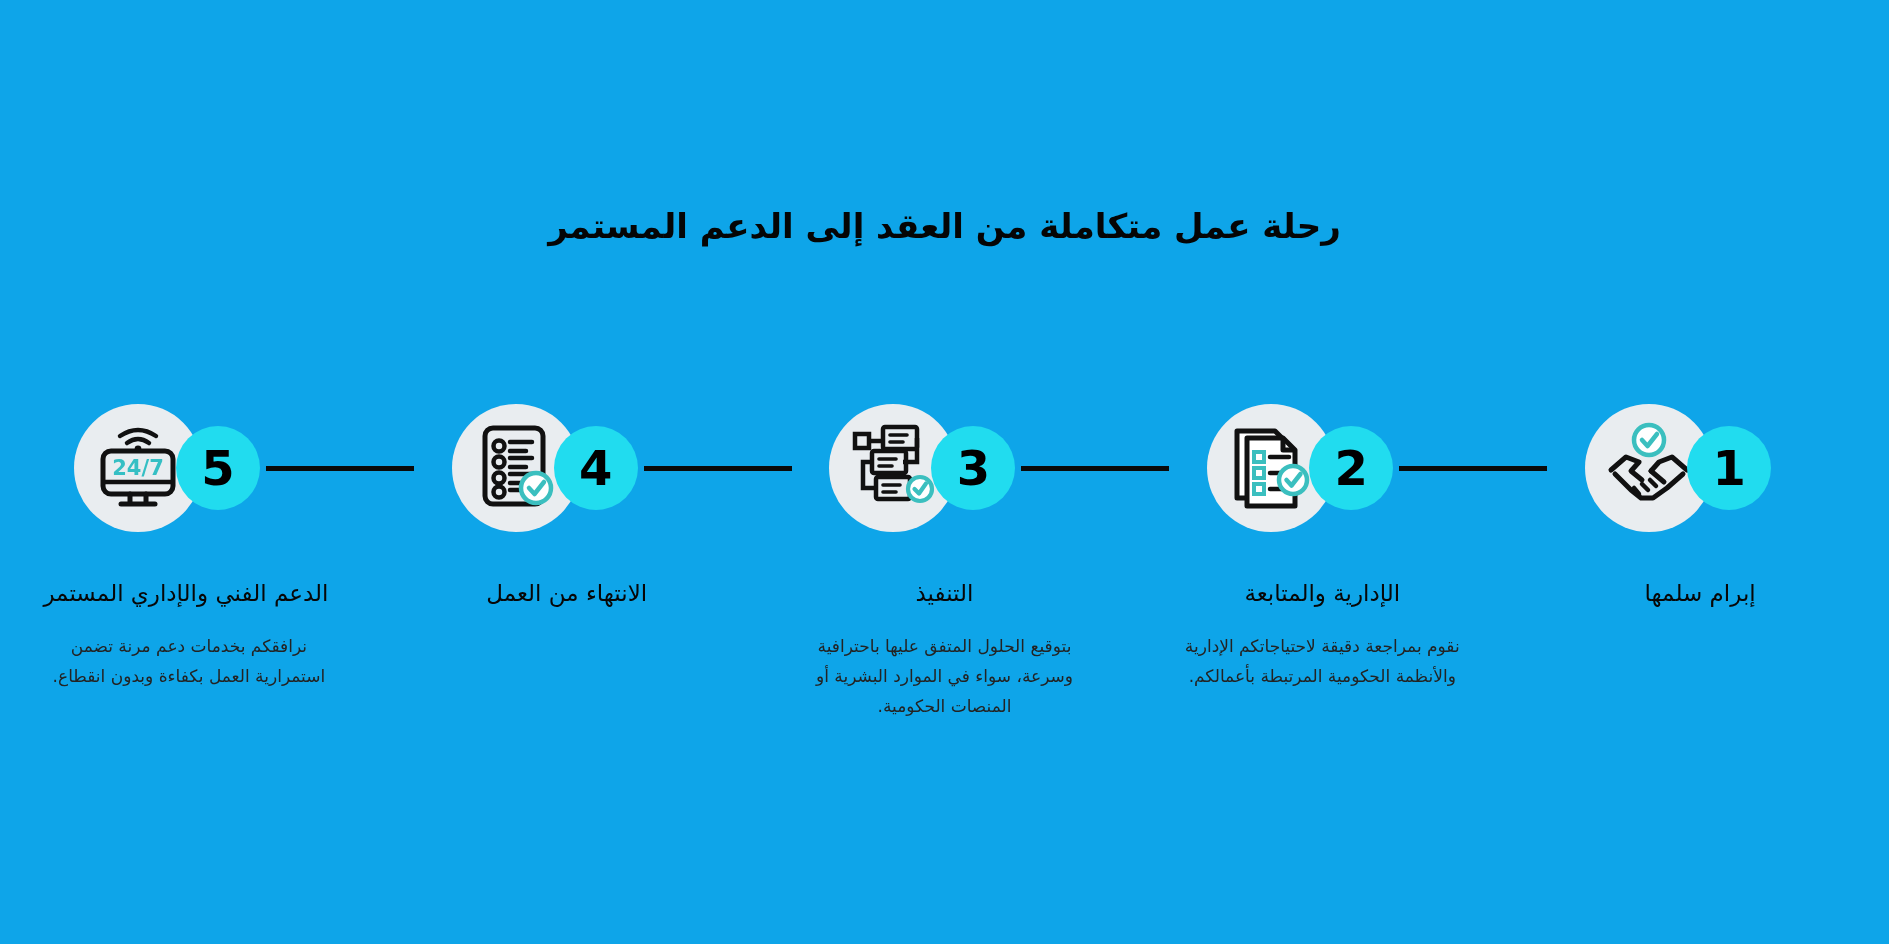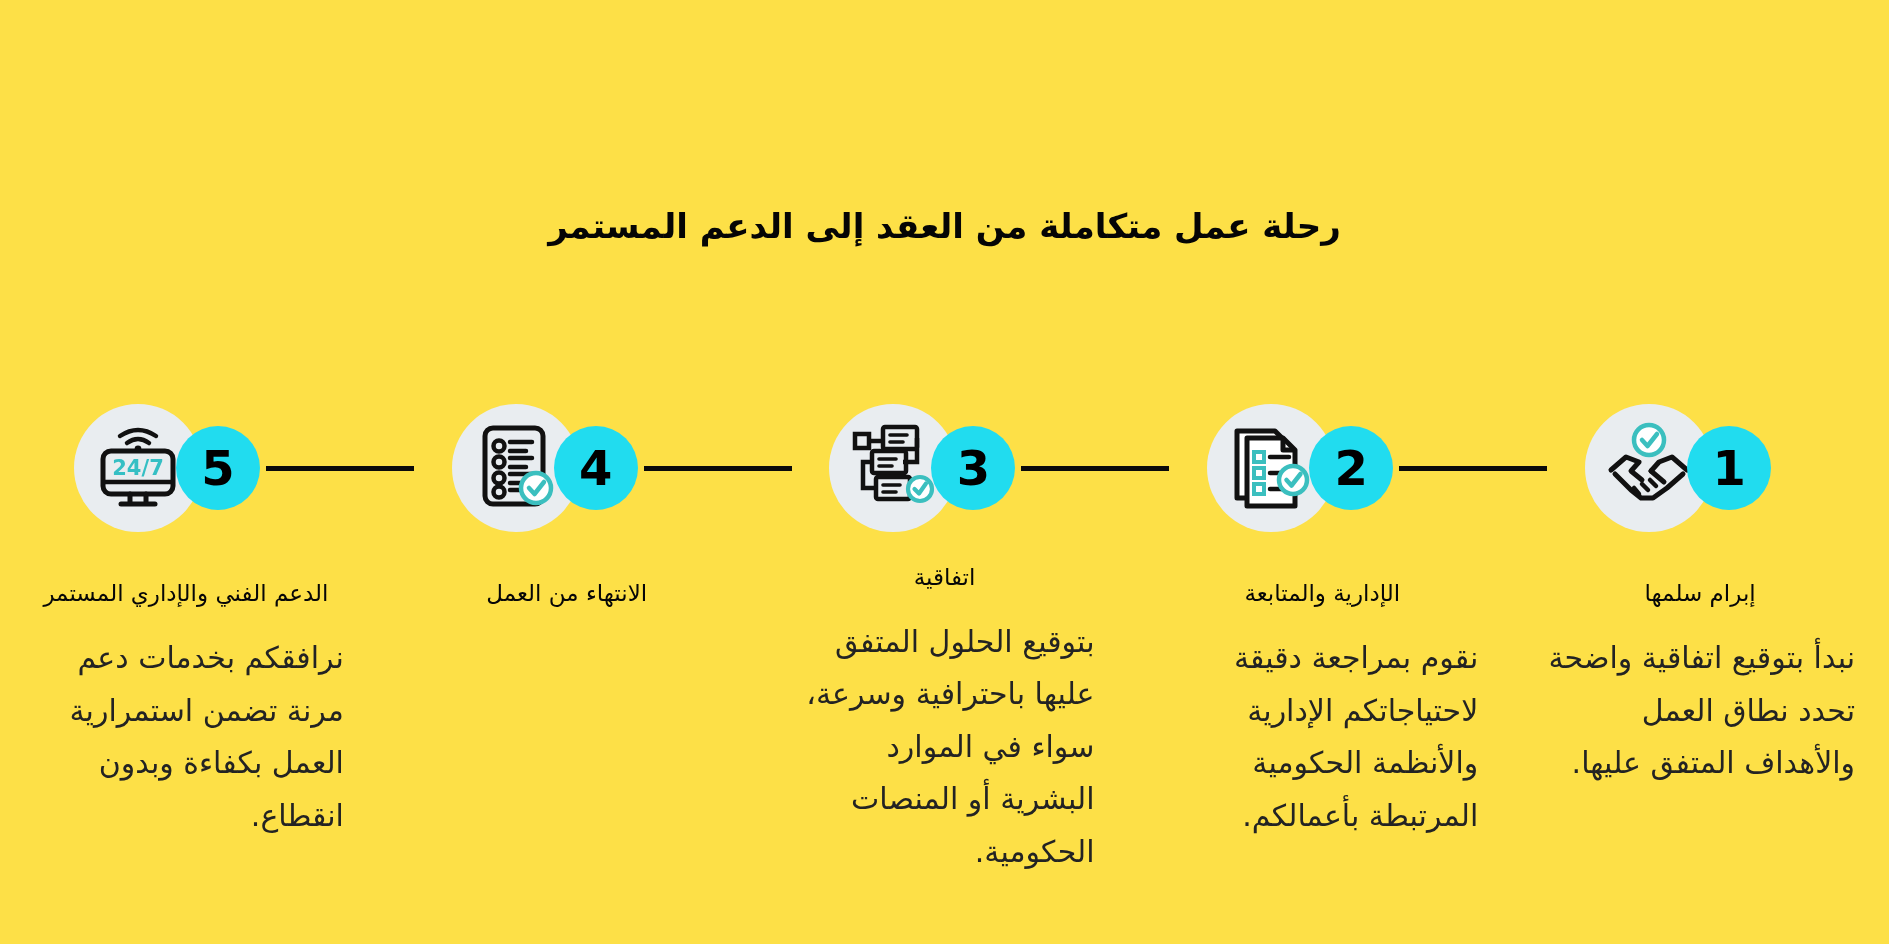--- a/index.html
+++ b/index.html
@@ -13,21 +13,21 @@
     overflow: hidden;
     font-family: "DejaVu Sans", "Liberation Sans", sans-serif;
     color: #111111;
     position: relative;
   }
 
   .canvas {
     position: relative;
     width: 1889px;
     height: 944px;
-    background: #fde047;
+    background: #0ea5e9;
     margin-left: 36px;
   }
 
   
   .title {
     position: absolute;
     top: 206px;
     left: 0;
     width: 1889px;
     text-align: center;
@@ -119,24 +119,24 @@
     font-weight: 400;
     color: #070707;
     text-align: center;
     white-space: nowrap;
     letter-spacing: -0.2px;
   }
   .step-body {
     direction: rtl;
     margin-top: 26px;
     width: 310px;
-    font-size: 30px;
+    font-size: 17px;
     line-height: 1.75;
     color: #232323;
-    text-align: right;
+    text-align: center;
     font-weight: 400;
   }
 
   
   .step.s5 .step-head { margin-right: 6px; }
   .step.s3 .step-body { width: 300px; }
   .step.s2 .step-body { width: 312px; }
 </style>
 </head>
 <body>
@@ -202,21 +202,21 @@
           <path d="M34 41 H51 M34 48 H47" stroke="#111" stroke-width="3.6" stroke-linecap="round"></path>
           <path d="M27 44 H18 V70 H31" stroke="#111" stroke-width="4.5" fill="none"></path>
           <rect x="31" y="59" width="34" height="22" rx="2" fill="none" stroke="#111" stroke-width="4.5"></rect>
           <path d="M38 67 H55 M38 74 H51" stroke="#111" stroke-width="3.6" stroke-linecap="round"></path>
           <circle cx="75" cy="71" r="12" fill="#fff" stroke="#3bbfbf" stroke-width="4.2"></circle>
           <path d="M69.5 71 L74 75.5 L81 65.5" fill="none" stroke="#3bbfbf" stroke-width="4.2" stroke-linecap="round" stroke-linejoin="round"></path>
         </svg>
         <div class="num-badge">3</div>
         <div class="connector"></div>
       </div>
-      <div class="step-head">اتفاقية</div>
+      <div class="step-head">التنفيذ</div>
       <div class="step-body">بتوقيع الحلول المتفق عليها باحترافية وسرعة، سواء في الموارد البشرية أو المنصات الحكومية.</div>
     </div>
 
     <div class="step s2">
       <div class="icon-cluster">
         <div class="icon-disc"></div>
         <svg class="icon-art" viewBox="0 0 96 96">
           <path d="M14 13 H52 L62 23 V80 H14 Z" fill="#fff" stroke="#111" stroke-width="5" stroke-linejoin="round"></path>
           <path d="M24 20 H60 L72 32 V88 H24 Z" fill="#fff" stroke="#111" stroke-width="5" stroke-linejoin="round"></path>
           <path d="M60 20 V32 H72" fill="none" stroke="#111" stroke-width="5" stroke-linejoin="round"></path>
@@ -245,17 +245,16 @@
           <path d="M10 52 L25 39 L38 44 L30 53 L41 62" fill="none" stroke="#111" stroke-width="5" stroke-linecap="round" stroke-linejoin="round"></path>
           <path d="M86 52 L71 39 L58 44 L50 53" fill="none" stroke="#111" stroke-width="5" stroke-linecap="round" stroke-linejoin="round"></path>
           <path d="M50 53 L63 64" fill="none" stroke="#111" stroke-width="5" stroke-linecap="round" stroke-linejoin="round"></path>
           <path d="M14 56 L30 72 L40 80 L52 80 L66 70 L82 56" fill="none" stroke="#111" stroke-width="5" stroke-linecap="round" stroke-linejoin="round"></path>
           <path d="M33 70 L38 76 M41 66 L47 72 M49 62 L55 68" stroke="#111" stroke-width="4.5" stroke-linecap="round"></path>
         </svg>
         <div class="num-badge">1</div>
 
       </div>
       <div class="step-head">إبرام سلمها</div>
-      <div class="step-body">نبدأ بتوقيع اتفاقية واضحة تحدد نطاق العمل والأهداف المتفق عليها.</div>
     </div>
 
   </div>
 </div>
 
 </body></html>

